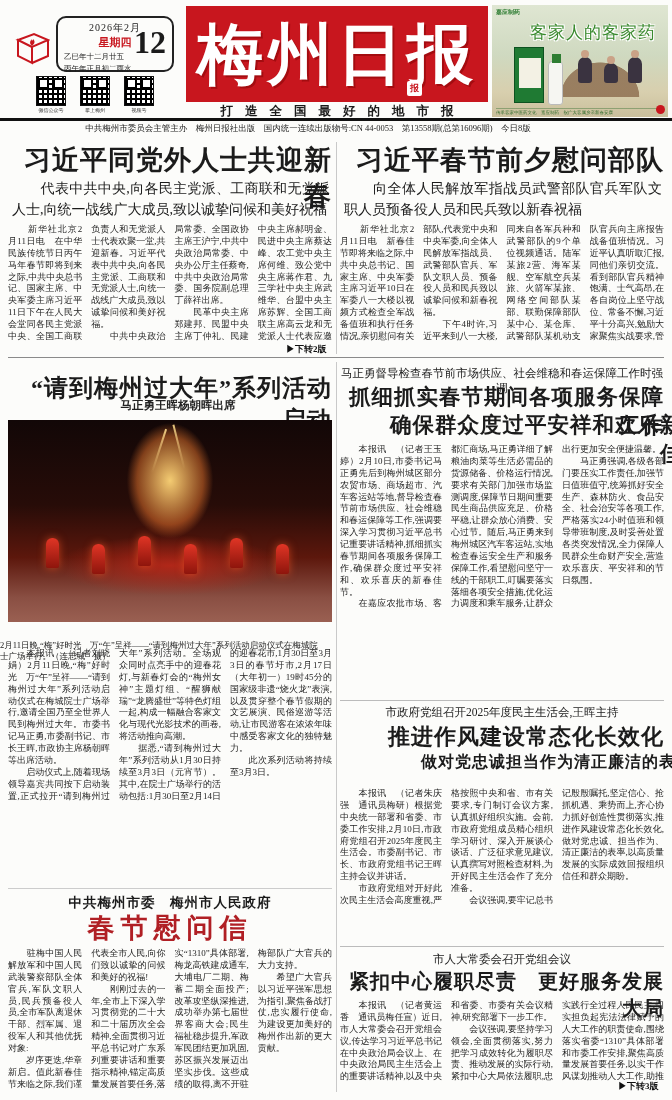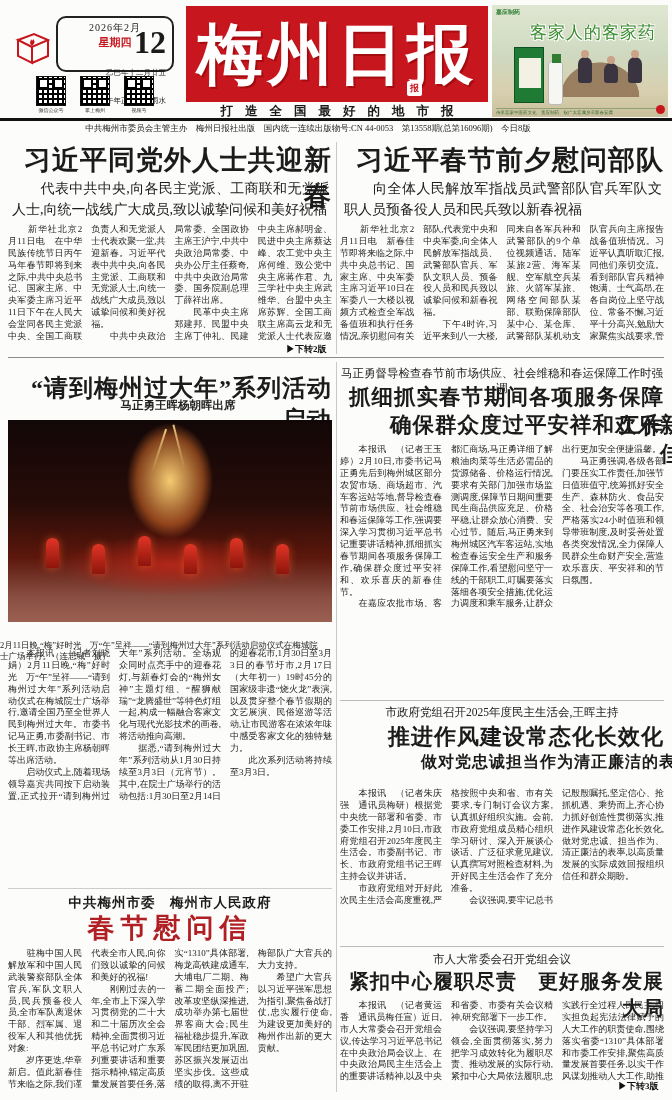--- a/index.html
+++ b/index.html
@@ -8,21 +8,21 @@
           background:#fcfcfa; color:#1b1b1b; overflow:hidden; }
 
   
   .logo-icon { position:absolute; left:14px; top:30px; width:36px; height:36px; }
   .date-box { position:absolute; left:56px; top:16px; width:118px; height:56px;
               border:2px solid #222; border-radius:10px; padding:3px 6px 2px; }
   .date-ym { font-size:10px; text-align:center; letter-spacing:1px; }
   .date-week { font-size:11px; font-weight:bold; color:#c8161e; text-align:center; }
   .date-day { position:absolute; right:6px; top:8px; font-size:32px; font-weight:bold;
               font-family:"Liberation Serif",serif; line-height:1; }
-  .date-lunar { font-size:7.5px; line-height:1.35; margin-top:18px;text-align:right; }
+  .date-lunar { font-size:7.5px; line-height:1.35; margin-top:2px; }
   .qr-row { position:absolute; left:36px; top:76px; display:flex; gap:14px; }
   .qr { width:30px; height:30px; border:1px solid #111; position:relative;
         background-image:
           repeating-linear-gradient(0deg,#000 0 2px,transparent 2px 5px),
           repeating-linear-gradient(90deg,#000 0 2px,#fff 2px 5px); }
   .qr::before { content:""; position:absolute; left:1px; top:1px; width:7px; height:7px;
                 background:#fff; border:2px solid #000; }
   .qr::after { content:""; position:absolute; right:1px; top:1px; width:7px; height:7px;
                background:#fff; border:2px solid #000; }
   .qr-label { font-size:5px; text-align:center; margin-top:1px; color:#333; }

